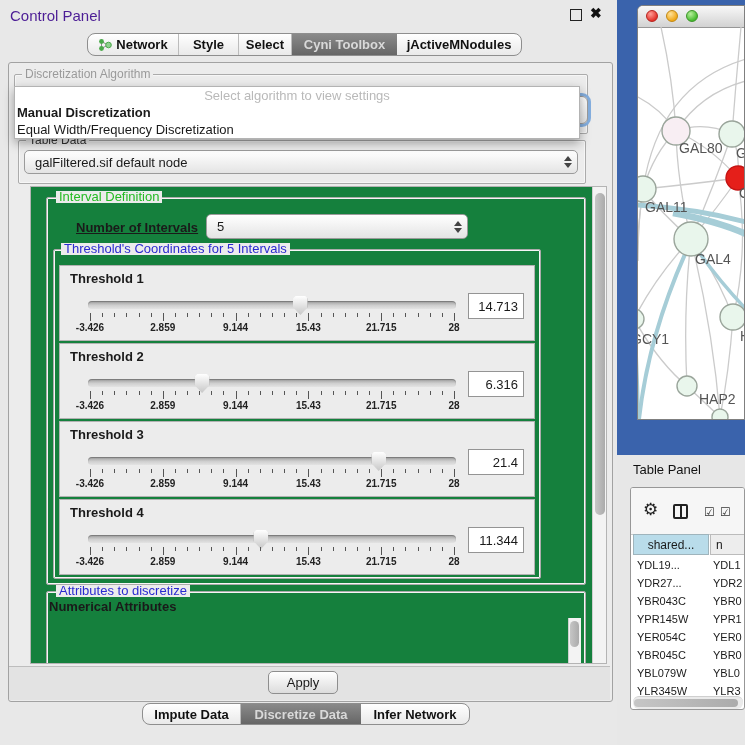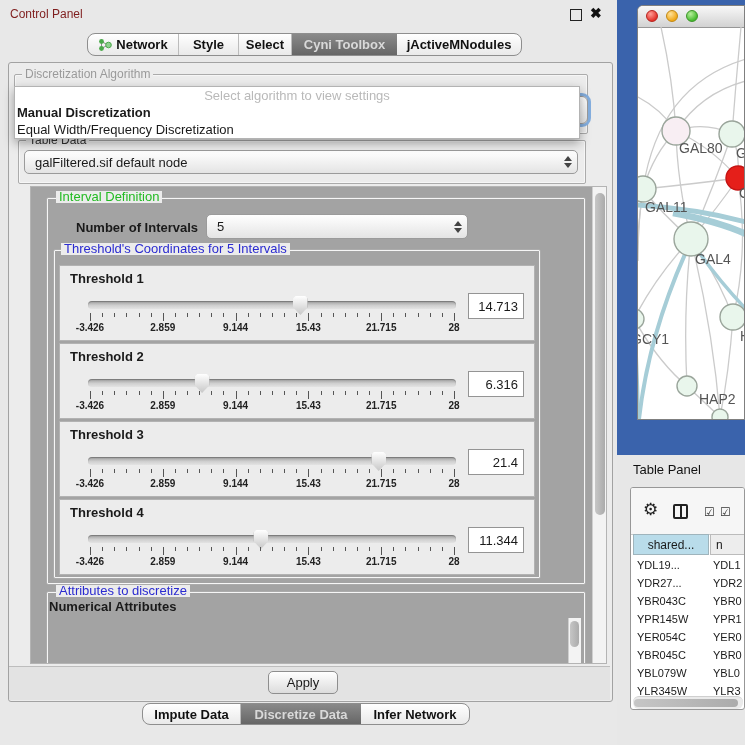--- a/index.html
+++ b/index.html
@@ -1,20 +1,20 @@
 <!DOCTYPE html>
 <html><head>
 <meta charset="utf-8">
 <style>
   html,body{margin:0;padding:0;}
   #app{position:relative;width:745px;height:745px;background:#e8e8e8;overflow:hidden;
        font-family:"Liberation Sans",sans-serif;color:#1a1a1a;}
   .abs{position:absolute;}
   
-  #cp-title{left:10px;top:7px;font-size:12px;color:#7f1d1d;}
+  #cp-title{left:10px;top:7px;font-size:15px;color:#4c1d95;}
   #cp-float{left:570px;top:9px;width:10px;height:10px;border:1.5px solid #222;}
   #cp-close{left:590px;top:5px;font-size:14px;font-weight:bold;color:#111;}
   
   .seg-wrap{display:flex;border:1px solid #8e8e8e;border-radius:8px;overflow:hidden;
             background:linear-gradient(#ffffff,#e9e9e9);height:23px;box-sizing:border-box;}
   .seg{display:flex;align-items:center;justify-content:center;font-size:13px;font-weight:bold;
        color:#111;border-right:1px solid #bcbcbc;box-sizing:border-box;height:100%;}
   .seg:last-child{border-right:none;}
   .seg.selected{background:linear-gradient(#8a8a8a,#666666);color:#d9d9d9;border-right:none;}
   
@@ -36,21 +36,21 @@
   #algo-popup{left:14px;top:86px;width:564px;height:51px;background:#ffffff;border:1px solid #b3b3b3;
               box-shadow:0 4px 10px rgba(0,0,0,.35);z-index:30;font-size:13px;}
   #algo-popup .row{height:17px;line-height:17px;padding-left:2px;white-space:nowrap;}
   #algo-popup .ph{color:#b9b9b9;text-align:center;padding-left:0;}
   #algo-popup .opt1{font-weight:bold;}
   
   #algo-combo{left:20px;top:96px;width:566px;height:26px;border-radius:6px;
               box-shadow:0 0 0 3px #84aede;z-index:10;}
   
   #scrollpane{left:30px;top:186px;width:577px;height:478px;border:1px solid #b4b4b4;
-              background:#a3a3a3;overflow:hidden;box-sizing:border-box;}
+              background:#15803d;overflow:hidden;box-sizing:border-box;}
   .vsb{position:absolute;background:#f3f3f3;border-left:1px solid #cfcfcf;}
   .vsb .thumb,.hsb .thumb{position:absolute;background:linear-gradient(90deg,#c6c6c6,#ababab);
        border-radius:6px;}
   .hsb{position:absolute;background:#ececec;border-top:1px solid #cfcfcf;}
   
   .threshold-panel{position:absolute;left:28px;width:474px;height:74px;background:#ececec;
                    border:1px solid #b2b2b2;}
   .t-label{position:absolute;left:10px;top:5px;font-size:13px;font-weight:bold;}
   .t-value{position:absolute;left:408px;top:27px;width:56px;height:26px;background:#fff;
            border:1px solid #949494;font-size:13px;text-align:right;line-height:26px;
@@ -163,21 +163,21 @@
         <span class="tri-up"></span>
         <span class="tri-dn"></span>
       </span>
   </div>
 
   <div class="abs" id="scrollpane">
 
     <div class="groupbox" style="left:15px;top:10px;width:538px;height:386px;"></div>
     <div class="grouptitle" style="left:25px;top:4px;color:#22bb22;font-size:13px;">Interval Definition</div>
 
-    <div class="abs" style="left:45px;top:33px;font-size:13px;font-weight:bold;">Number of Intervals</div>
+    <div class="abs" style="left:45px;top:33px;font-size:13px;font-weight:bold;text-decoration:underline;">Number of Intervals</div>
     <div class="combo" style="left:175px;top:27px;width:262px;height:25px;">
       <span class="val">5</span>
       <span class="steppers">
           <span class="tri-up"></span>
           <span class="tri-dn"></span>
         </span>
     </div>
 
     <div class="groupbox" style="left:22px;top:62px;width:486px;height:328px;"></div>
     <div class="grouptitle" style="left:30px;top:56px;color:#2a2ad0;font-size:13px;">Threshold's Coordinates for 5 Intervals</div>

